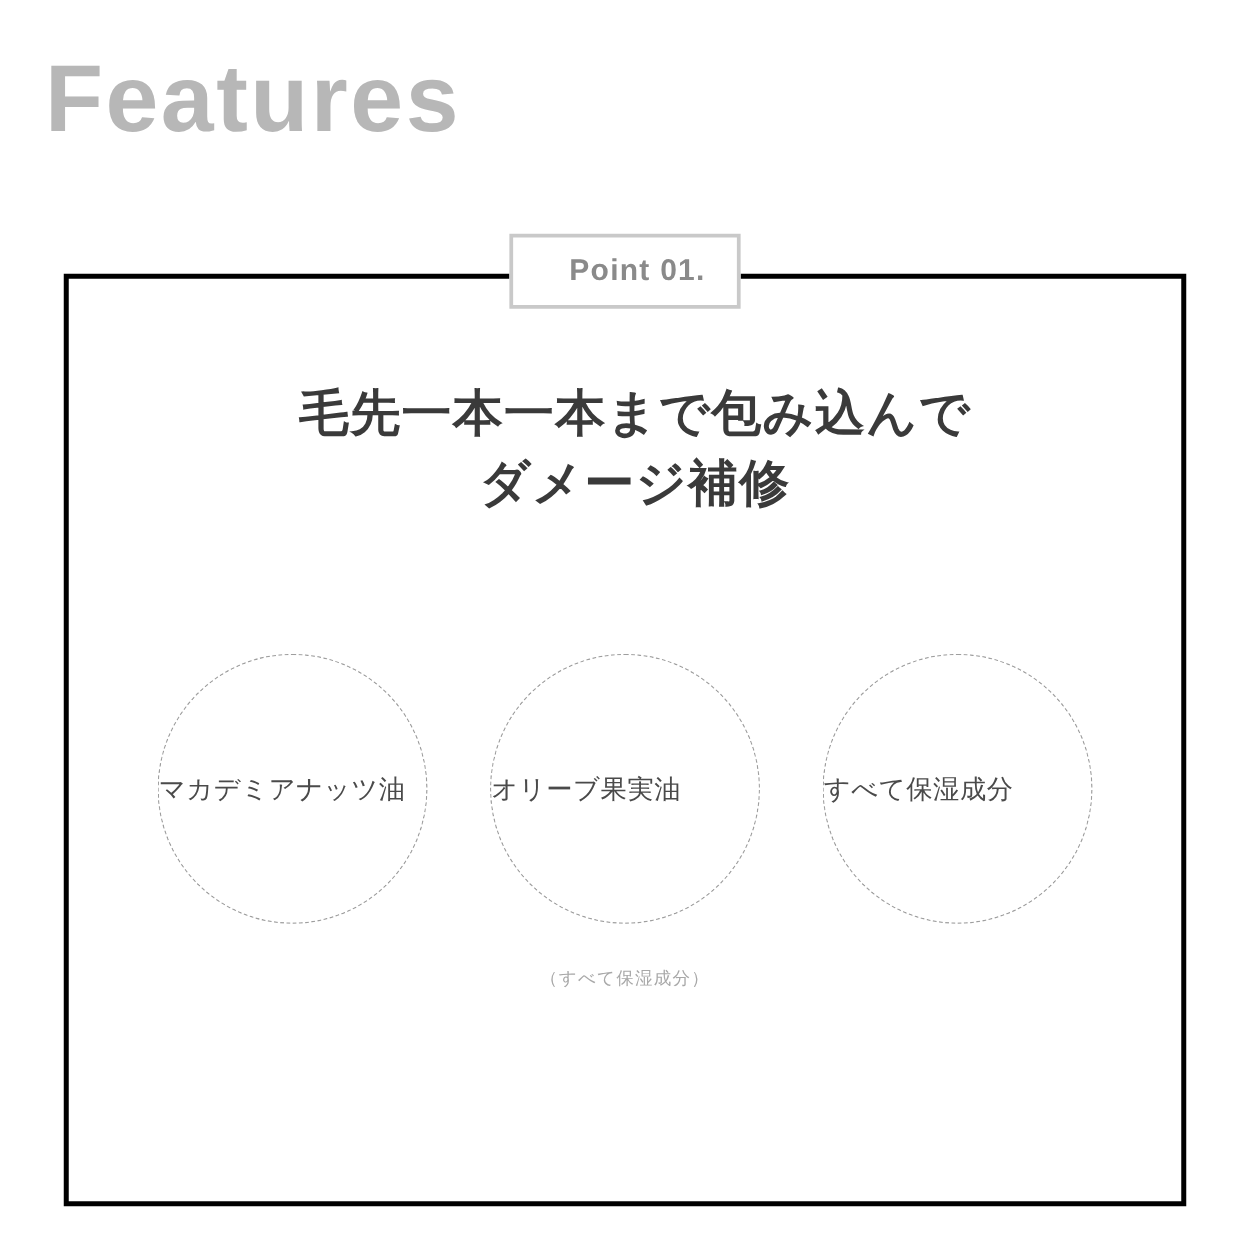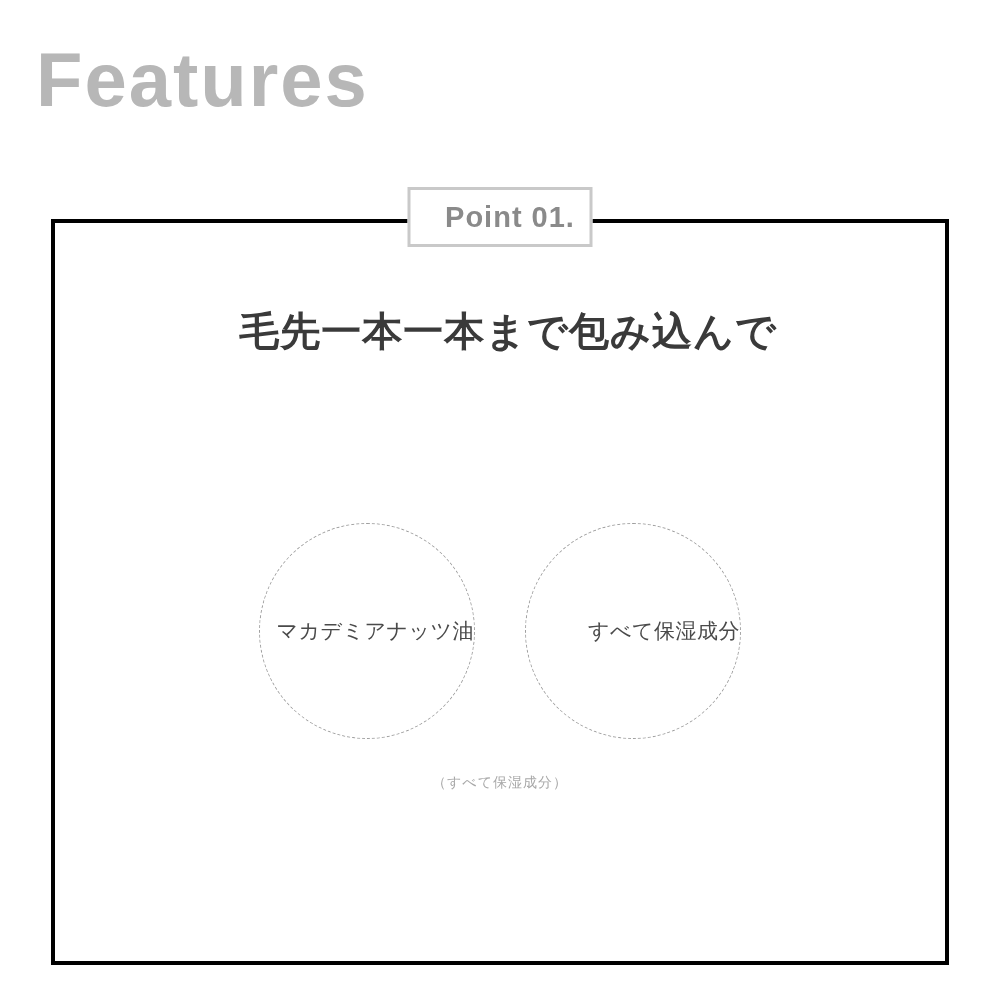--- a/index.html
+++ b/index.html
@@ -42,21 +42,21 @@
 
   .point-badge {
     position: absolute;
     top: -36px; left: 50%;
     transform: translateX(-50%);
     width: 185px; height: 60px;
     background: var(--page-bg);
     border: 3px solid var(--badge-border);
     text-align: center;
     line-height: 54px;
-    font-size: 29px;
+    font-size: 24px;
     font-weight: bold;
     letter-spacing: 1px;
     color: var(--badge-text);
     padding-left: 20px;
   }
 
   .panel-heading {
     position: absolute;
     top: 80px; left: 0;
     width: 100%;
@@ -77,21 +77,21 @@
     justify-content: center;
     gap: 50px;
   }
 
   .ingredient-circle {
     width: 216px; height: 216px;
     border: 1px dashed var(--circle-border);
     border-radius: 50%;
     display: flex;
     align-items: center;
-    justify-content: flex-end;
+    justify-content: flex-start;
     background: transparent;
   }
 
   .ingredient-label {
     font-size: 21px;
     letter-spacing: 0.5px;
     color: var(--circle-text);
     white-space: nowrap;
   }
 
@@ -112,25 +112,29 @@
 <div class="stage">
 
   <div class="features-title">Features</div>
 
   <div class="feature-panel">
 
     <div class="point-badge">Point 01.</div>
 
     <div class="panel-heading">
       <div>毛先一本一本まで包み込んで</div>
+      <div>ダメージ補修</div>
     </div>
 
     <div class="circles-row">
       <div class="ingredient-circle">
         <span class="ingredient-label">マカデミアナッツ油</span>
+      </div>
+      <div class="ingredient-circle">
+        <span class="ingredient-label">オリーブ果実油</span>
       </div>
       <div class="ingredient-circle">
         <span class="ingredient-label">すべて保湿成分</span>
       </div>
     </div>
 
     <div class="panel-footnote">（すべて保湿成分）</div>
 
   </div>
 </div>

